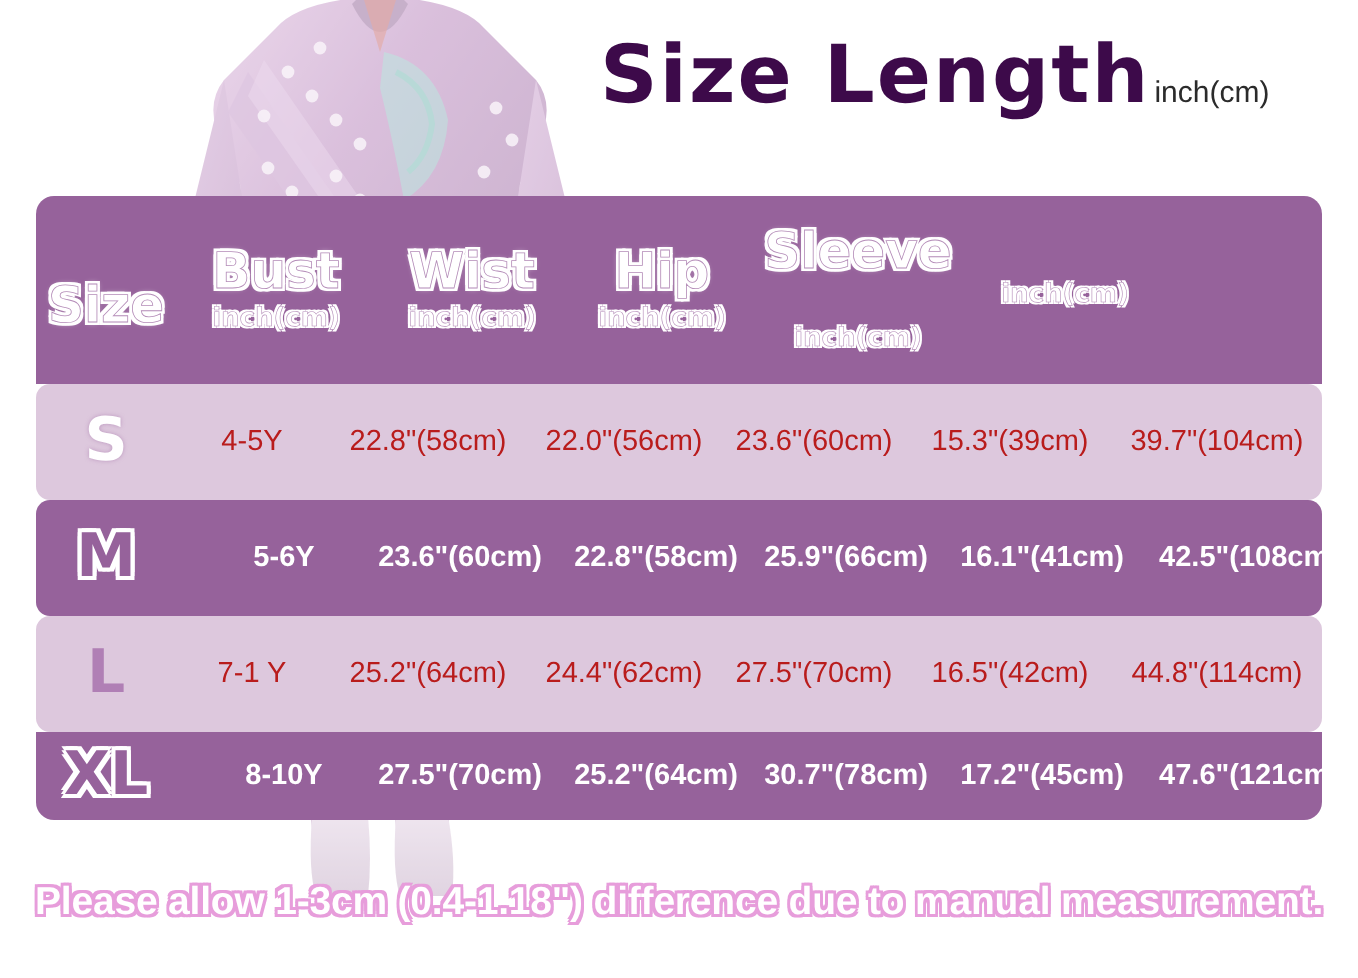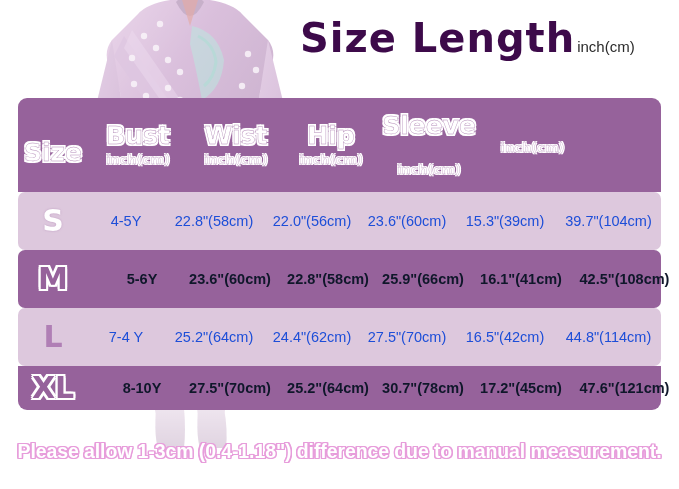--- a/index.html
+++ b/index.html
@@ -152,22 +152,22 @@
     text-shadow:0 0 2px rgba(160,110,165,.55);
     -webkit-text-stroke:0;
   }
 
   
   .val{
     font-family:"Liberation Sans", sans-serif;
     font-size:14.5px;
     white-space:nowrap;
   }
-  .row.light .val{ color:#1d4ed8; font-weight:400; }
-  .row.dark  .val{ color:#0f172a; font-weight:700;margin-left:32px; }
+  .row.light .val{ color:#b91c1c; font-weight:400; }
+  .row.dark  .val{ color:#ffffff; font-weight:700;margin-left:32px; }
 
   
   #footer-note{
     position:absolute; z-index:3;
     left:0; right:0; top:440px;
     text-align:center;
     font-family:"Liberation Sans", sans-serif;
     font-weight:700;
     font-size:19.5px;
     color:#ffffff;
@@ -366,21 +366,21 @@
     <div class="cell c-length">
       <span class="val">42.5"(108cm)</span>
     </div>
   </div>
 
   <div class="row light plain">
     <div class="cell c-size">
       <span class="size-letter">L</span>
     </div>
     <div class="cell c-age">
-      <span class="val">7-4 Y</span>
+      <span class="val">7-1 Y</span>
     </div>
     <div class="cell c-bust">
       <span class="val">25.2"(64cm)</span>
     </div>
     <div class="cell c-wist">
       <span class="val">24.4"(62cm)</span>
     </div>
     <div class="cell c-hip">
       <span class="val">27.5"(70cm)</span>
     </div>

